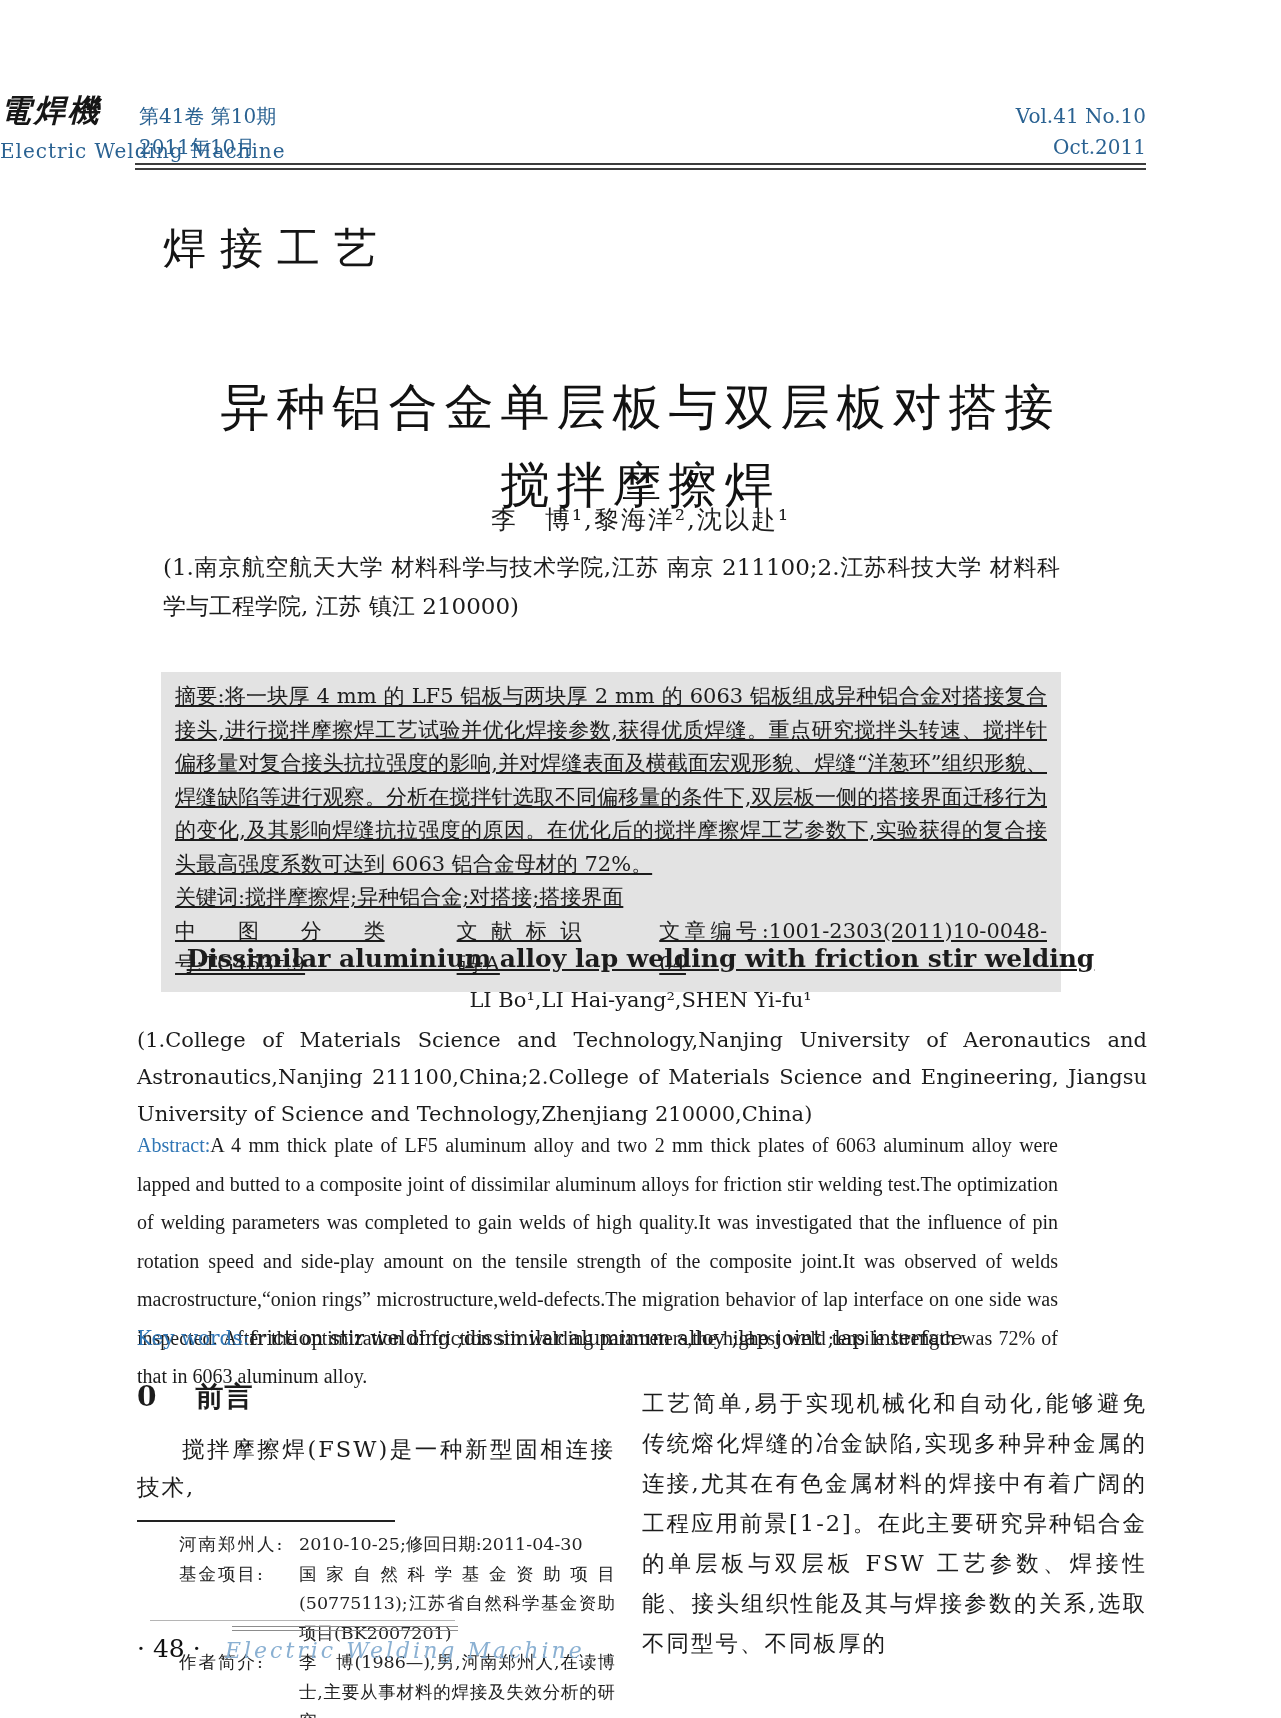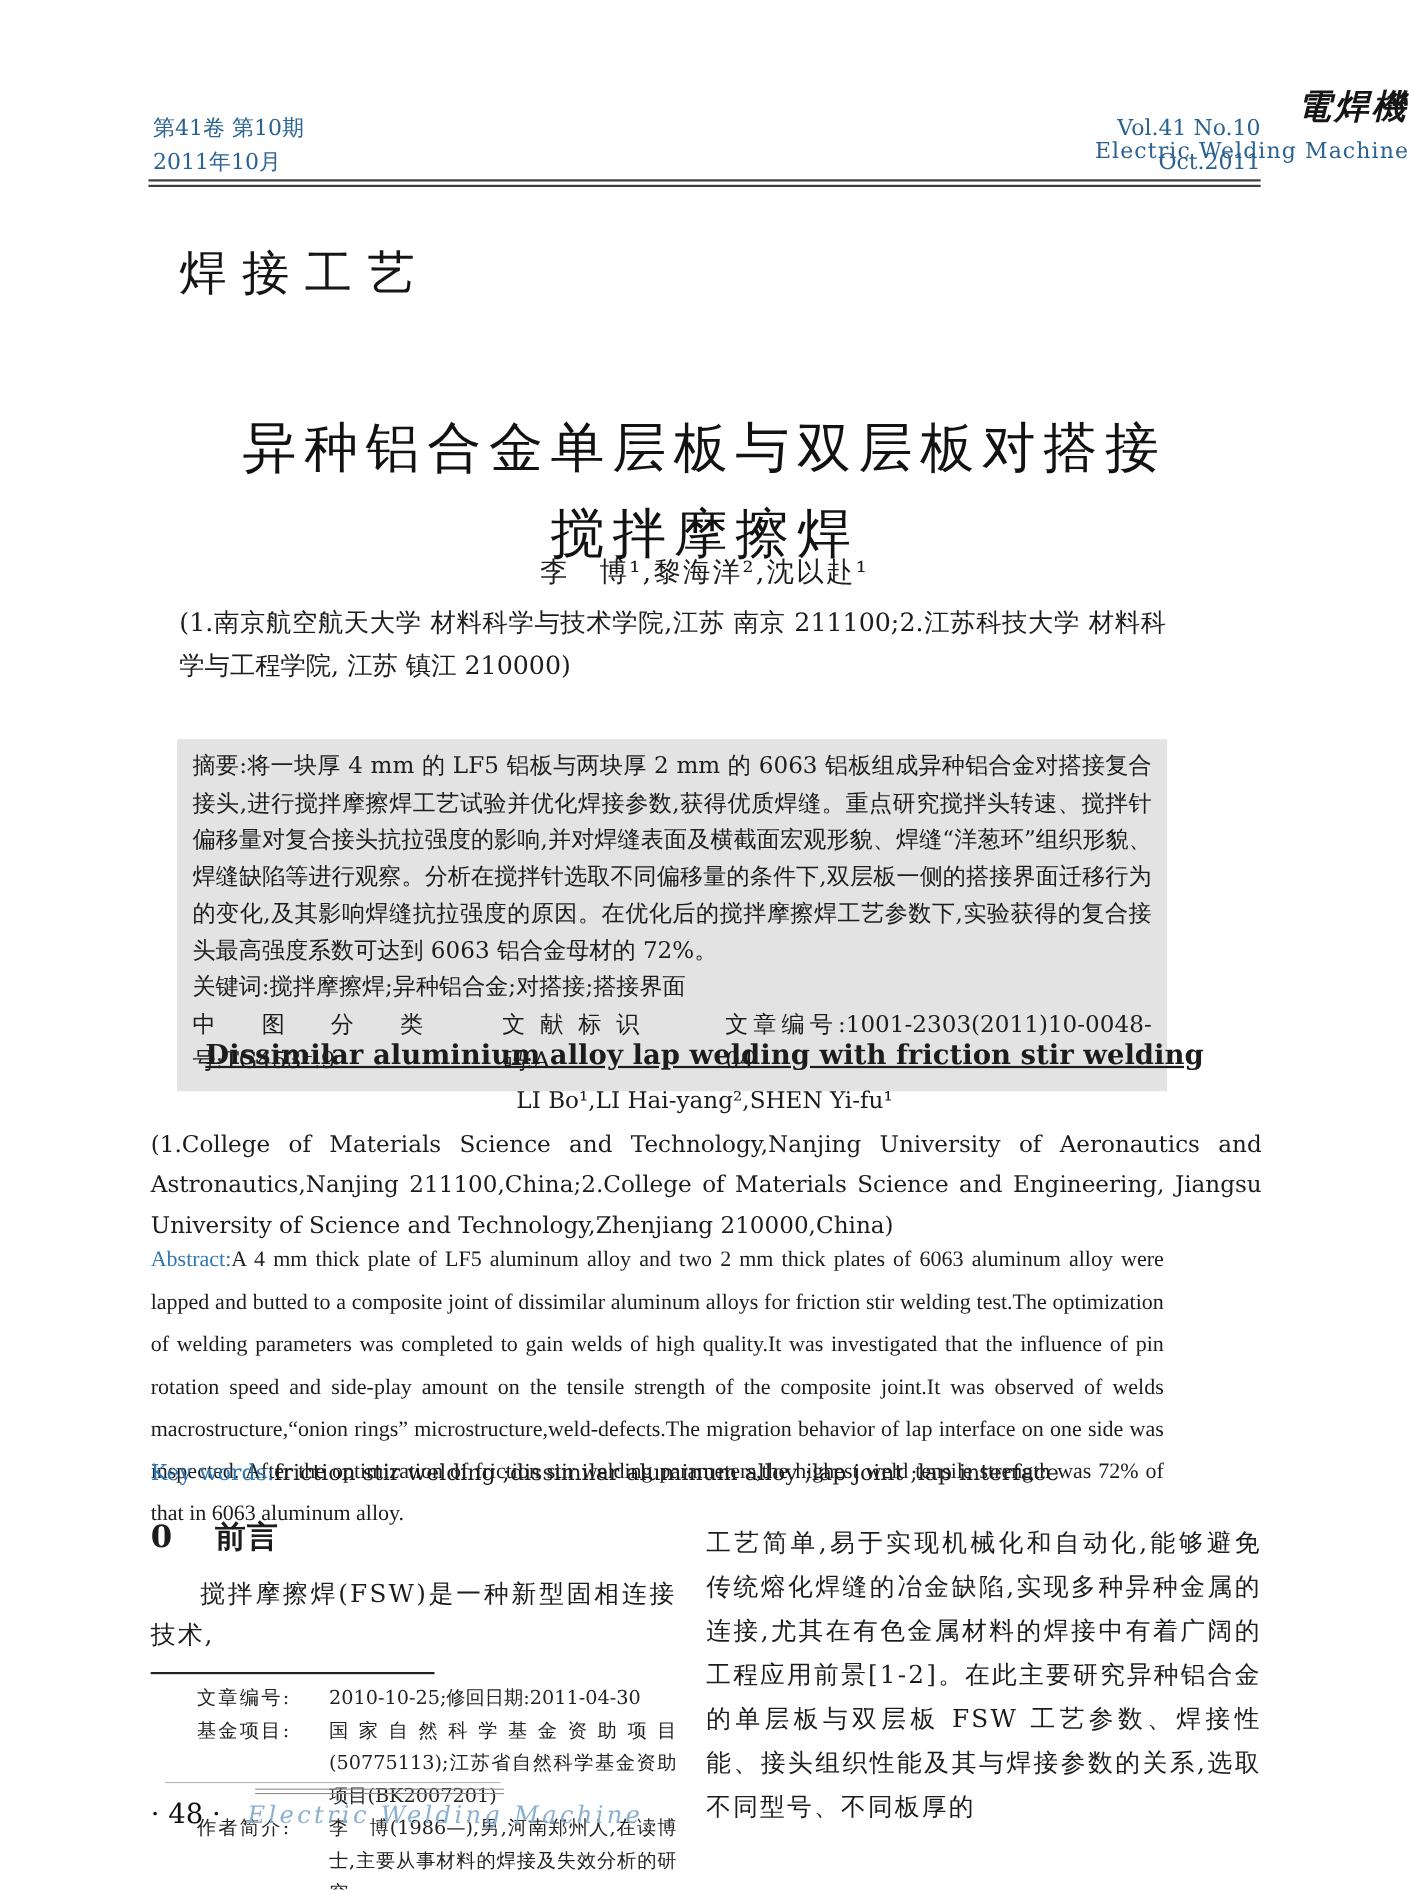--- a/index.html
+++ b/index.html
@@ -6,34 +6,34 @@
   .page{
     position:relative;
     width:1281px;height:1718px;
     background:#ffffff;
     font-family:"DejaVu Serif", serif;
     color:#1c1c1c;
     overflow:hidden;
   }
   
   .hdr-left{position:absolute;top:101px;left:139px;color:#2a6292;font-size:20px;line-height:31px;}
-  .hdr-center{position:absolute;top:76px;left:0;width:100%;text-align:right;}
+  .hdr-center{position:absolute;top:90px;left:0;width:100%;text-align:left;}
   .logo{font-weight:bold;font-style:italic;font-size:31px;letter-spacing:3px;color:#161616;}
   .journal-en{margin-top:7px;font-size:20px;color:#2a6292;letter-spacing:1px;}
   .hdr-right{position:absolute;top:101px;left:946px;width:200px;text-align:right;color:#2a6292;font-size:20px;line-height:31px;}
   .double-rule{position:absolute;top:163px;left:135px;width:1011px;height:3px;
     border-top:2px solid #3c3c3c;border-bottom:2px solid #3c3c3c;}
   
   .column-label{position:absolute;top:220px;left:163px;font-size:43px;letter-spacing:14px;color:#151515;}
   .cn-title{position:absolute;top:336px;left:0;width:100%;text-align:center;font-size:49px;line-height:78px;letter-spacing:7px;color:#121212;font-weight:500;}
   .authors-cn{position:absolute;top:503px;left:0;width:100%;text-align:center;font-size:25px;letter-spacing:2px;}
   .affil-cn{position:absolute;top:548px;left:163px;width:897px;font-size:23px;line-height:39px;text-align:justify;}
   
   .abstract-box{position:absolute;top:672px;left:161px;width:872px;background:#e3e3e3;
-    padding:8px 14px 10px 14px;font-size:21px;line-height:33.5px;}
+    padding:8px 14px 10px 14px;font-size:21px;line-height:33.5px;text-decoration:underline;}
   .abstract-box p{margin:0;text-align:justify;}
   .class-line{display:flex;gap:0;}
   .class-line span{display:inline-block;}
   .class-line .seg2{margin-left:72px;}
   .class-line .seg3{margin-left:78px;}
   
   .en-title{position:absolute;top:944px;left:0;width:100%;text-align:center;font-size:25px;font-weight:bold;margin:0;text-decoration:underline;}
   .en-authors{position:absolute;top:988px;left:0;width:100%;text-align:center;font-size:21px;}
   .en-affil{position:absolute;top:1022px;left:137px;width:1010px;font-size:21px;line-height:37px;text-align:justify;}
   .en-abstract{position:absolute;top:1126px;left:137px;width:921px;font-size:20px;line-height:38.5px;text-align:justify;margin:0;font-family:Liberation Serif, serif;}
@@ -98,21 +98,21 @@
   <div class="en-affil">(1.College of Materials Science and Technology,Nanjing University of Aeronautics and Astronautics,Nanjing 211100,China;2.College of Materials Science and Engineering,  Jiangsu University of Science and Technology,Zhenjiang 210000,China)</div>
   <p class="en-abstract"><span class="lbl-blue">Abstract:</span><span>A 4 mm thick plate of LF5 aluminum alloy and two 2 mm thick plates of 6063 aluminum alloy were lapped and butted to a composite joint of dissimilar aluminum alloys for friction stir welding test.The optimization of welding parameters was completed to gain welds of high quality.It was investigated that the influence of pin rotation speed and side-play amount on the tensile strength of the composite joint.It was observed of welds macrostructure,“onion rings” microstructure,weld-defects.The migration behavior of lap interface on one side was inspected.  After the optimization of friction stir welding parameters,the highest weld tensile strength was 72% of that in 6063 aluminum alloy.</span></p>
   <p class="en-keywords"><span class="lbl-blue">Key words:</span><span>friction stir welding ;dissimilar aluminum alloy ;lap joint ;lap interface</span></p>
 
   <div class="col-left">
     <h3 class="sec-head"><span class="sec-num">0</span><span>前言</span></h3>
     <p class="intro">搅拌摩擦焊(FSW)是一种新型固相连接技术,</p>
     <div class="fn-rule"></div>
     <div class="footnotes">
       <div class="fn-row">
-        <span class="fn-label">文章编号:</span>
+        <span class="fn-label">河南郑州人:</span>
         <span class="fn-text">2010-10-25;修回日期:2011-04-30</span>
       </div>
       <div class="fn-row">
         <span class="fn-label">基金项目:</span>
         <span class="fn-text">国家自然科学基金资助项目(50775113);江苏省自然科学基金资助项目(BK2007201)</span>
       </div>
       <div class="fn-row">
         <span class="fn-label">作者简介:</span>
         <span class="fn-text">李　博(1986—),男,河南郑州人,在读博士,主要从事材料的焊接及失效分析的研究。</span>
       </div>

